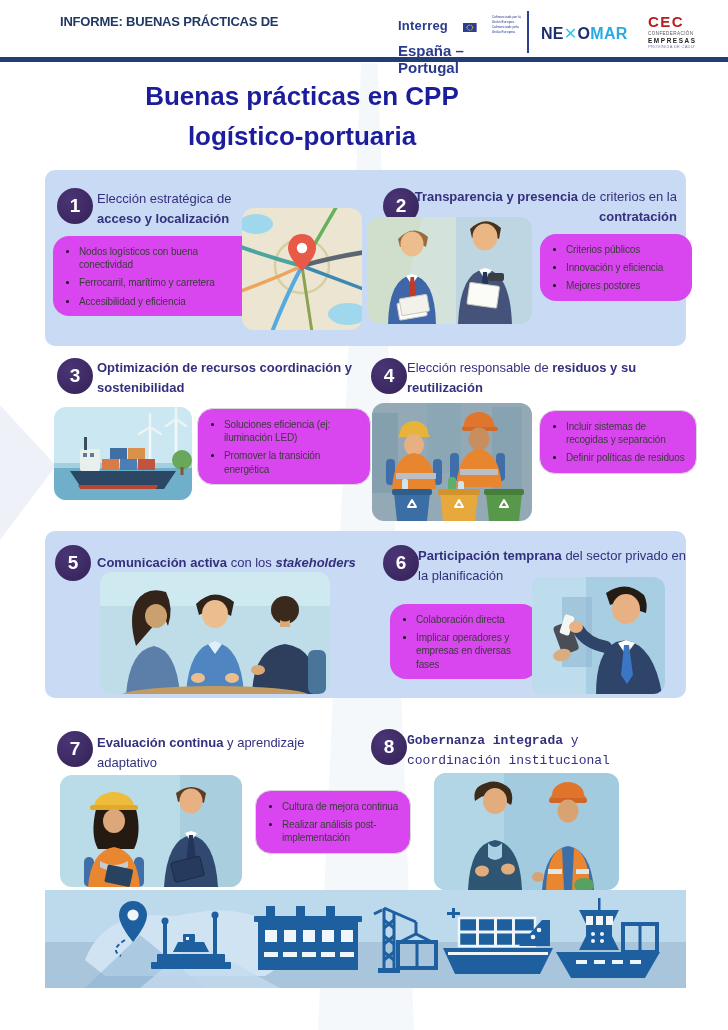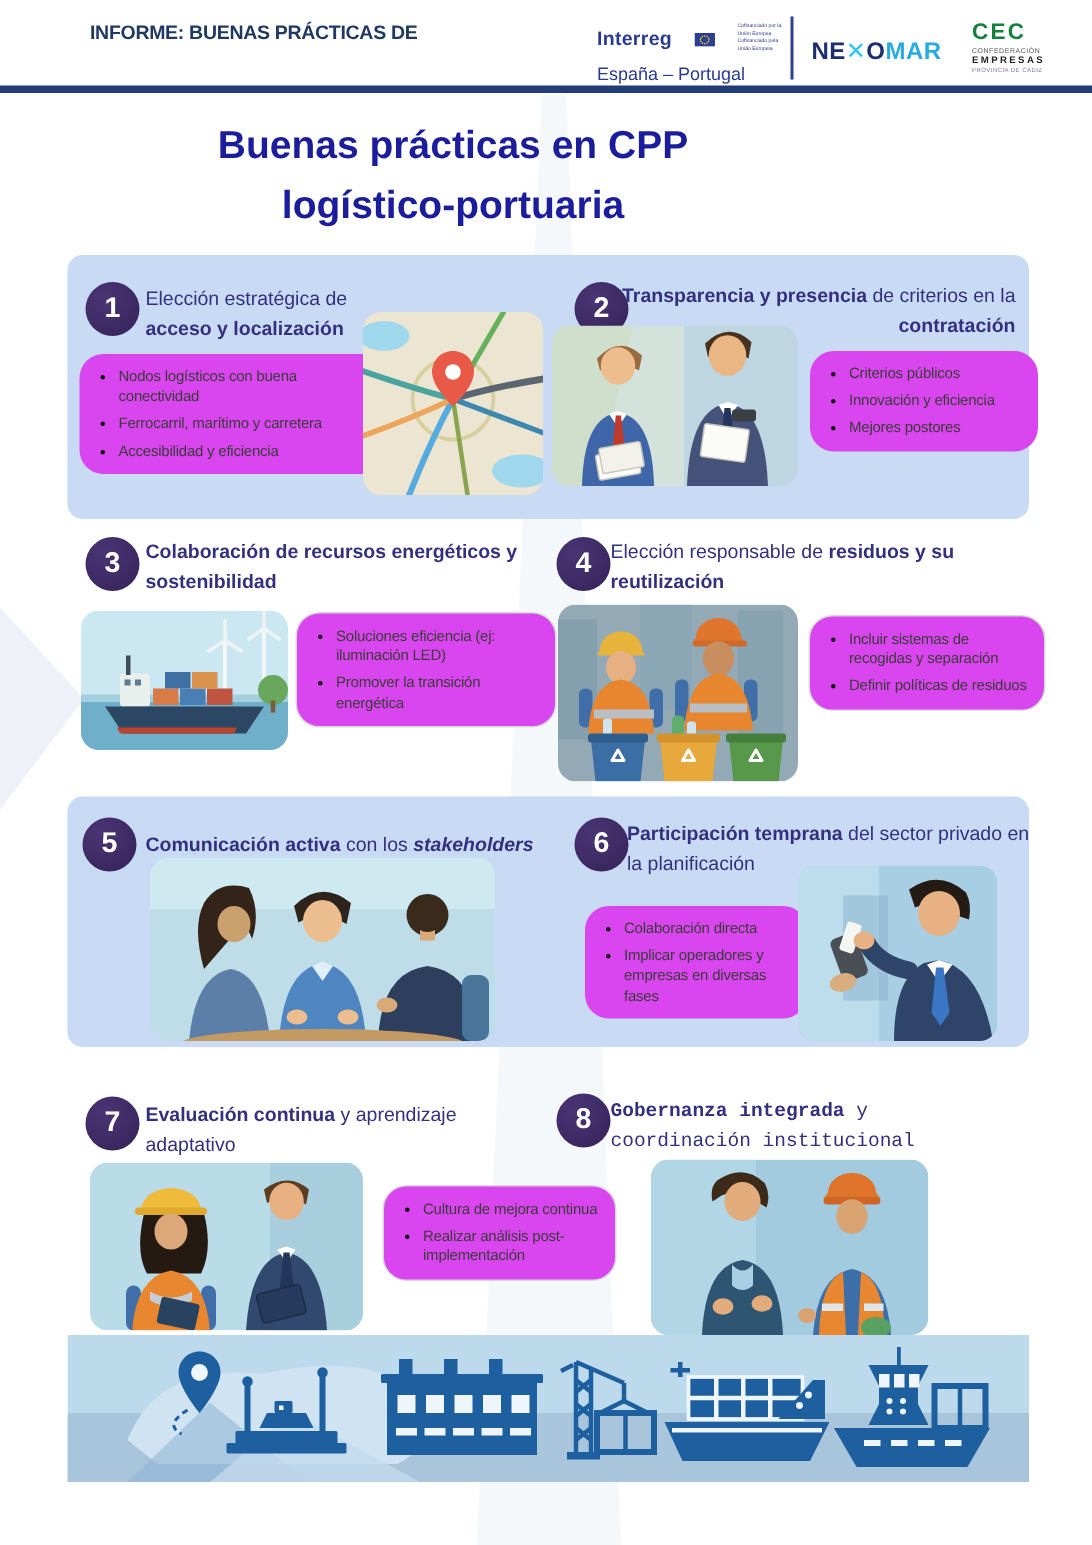--- a/index.html
+++ b/index.html
@@ -14,28 +14,28 @@
        clip-path:polygon(0 0,100% 45%,0 100%);z-index:0;}
   
   .header{position:absolute;left:0;top:0;width:654px;height:57px;background:#fff;z-index:3;}
   .report-title{position:absolute;left:60px;top:14px;font-size:13px;font-weight:700;
        color:#203864;line-height:1.25;letter-spacing:-0.2px;}
   .interreg{position:absolute;left:398px;top:15px;width:128px;}
   .interreg-row{display:flex;align-items:center;gap:15px;}
   .interreg-word{font-size:13px;font-weight:700;color:#2a3a8e;letter-spacing:.2px;}
   .eu-flag{width:21px;height:14px;display:inline-block;}
   .eu-note{font-size:3.4px;color:#2a3a8e;line-height:1.5;}
-  .interreg-sub{font-size:12px;font-weight:400;color:#2a3a8e;margin-top:7px;}
+  .interreg-sub{font-size:15px;font-weight:700;color:#2a3a8e;margin-top:7px;}
   .logo-divider{position:absolute;left:527px;top:11px;width:1.5px;height:42px;background:#2f3f8f;}
   .nexomar{position:absolute;left:541px;top:24px;font-size:16px;font-weight:800;letter-spacing:.3px;}
   .nexomar .nx-navy{color:#1c2f6e;}
   .nexomar .nx-x{color:#35c4ea;}
   .nexomar .nx-cyan{color:#2aaae2;}
   .cec{position:absolute;left:648px;top:13px;width:70px;text-align:left;line-height:1.15;}
-  .cec-acronym{font-size:15px;font-weight:800;color:#15803d;letter-spacing:1.5px;}
+  .cec-acronym{font-size:15px;font-weight:800;color:#b91c1c;letter-spacing:1.5px;}
   .cec-l1{font-size:4.6px;color:#555;letter-spacing:.4px;margin-top:1px;}
   .cec-l2{font-size:6.4px;font-weight:700;color:#222;letter-spacing:1.6px;}
   .cec-l3{font-size:4px;color:#8b6fae;letter-spacing:.3px;margin-top:1px;}
   .header-rule{position:absolute;left:0;top:57px;width:728px;height:5px;background:#223c77;z-index:3;}
   
   .main-title{position:absolute;left:0;top:76px;width:604px;text-align:center;
       font-size:26px;font-weight:700;color:#1c1d9c;line-height:1.55;z-index:2;}
   
   .card{position:absolute;left:45px;width:641px;z-index:2;}
   .card-blue{background:#c8daf4;border-radius:10px;}
@@ -184,21 +184,21 @@
       <li>Criterios públicos</li>
       <li>Innovación y eficiencia</li>
       <li>Mejores postores</li>
     </ul>
   </div>
 </div>
 
 <div class="card" style="top:350px;height:177px;">
 
   <div class="num" style="left:12px;top:8px;">3</div>
-  <div class="sec-title" style="left:52px;top:8px;width:284px;"><span class="bold">Colaboración de recursos energéticos y sostenibilidad</span></div>
+  <div class="sec-title" style="left:52px;top:8px;width:284px;"><span class="bold">Optimización de recursos coordinación y sostenibilidad</span></div>
   <div class="illus" style="left:9px;top:57px;width:138px;height:93px;">
     <svg viewBox="0 0 138 93" preserveAspectRatio="none">
       <rect width="138" height="93" fill="#cbe7f2"></rect>
       <rect y="58" width="138" height="35" fill="#6fafc9"></rect>
       <rect y="56" width="138" height="5" fill="#a3cfde"></rect>
       <g stroke="#f4f7f7" stroke-width="2.6" stroke-linecap="round">
         <line x1="96" y1="58" x2="96" y2="20"></line>
           <line x1="122" y1="56" x2="122" y2="12"></line>
       </g>
       <g stroke="#eef3f3" stroke-width="2.4" stroke-linecap="round">

